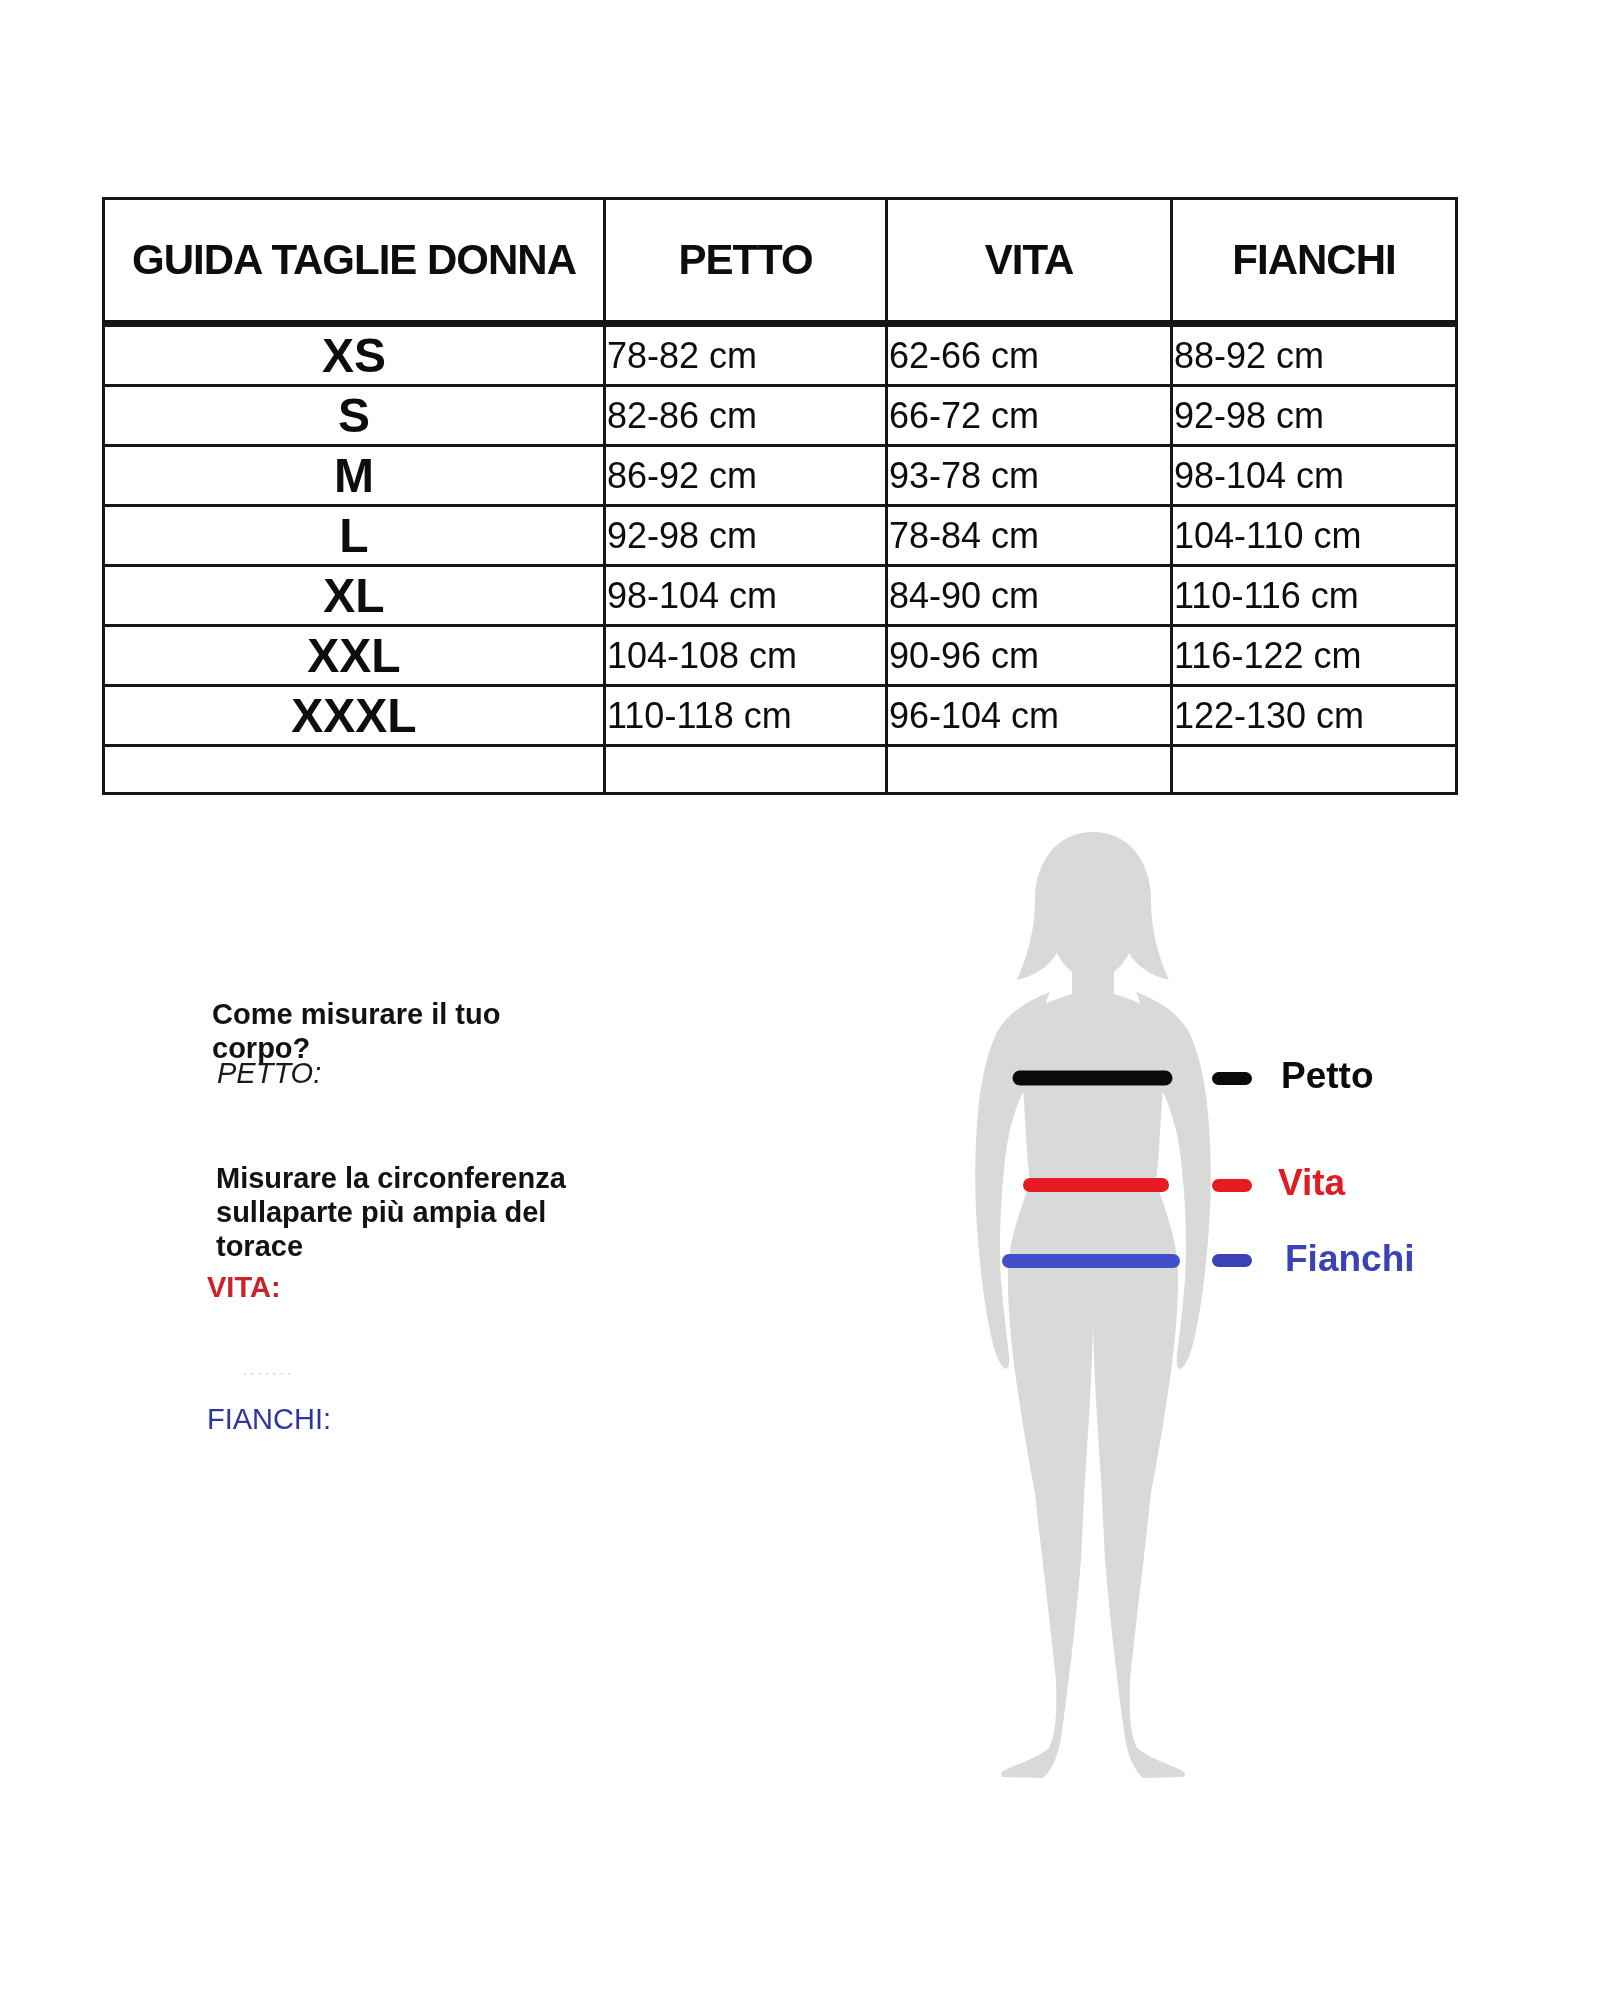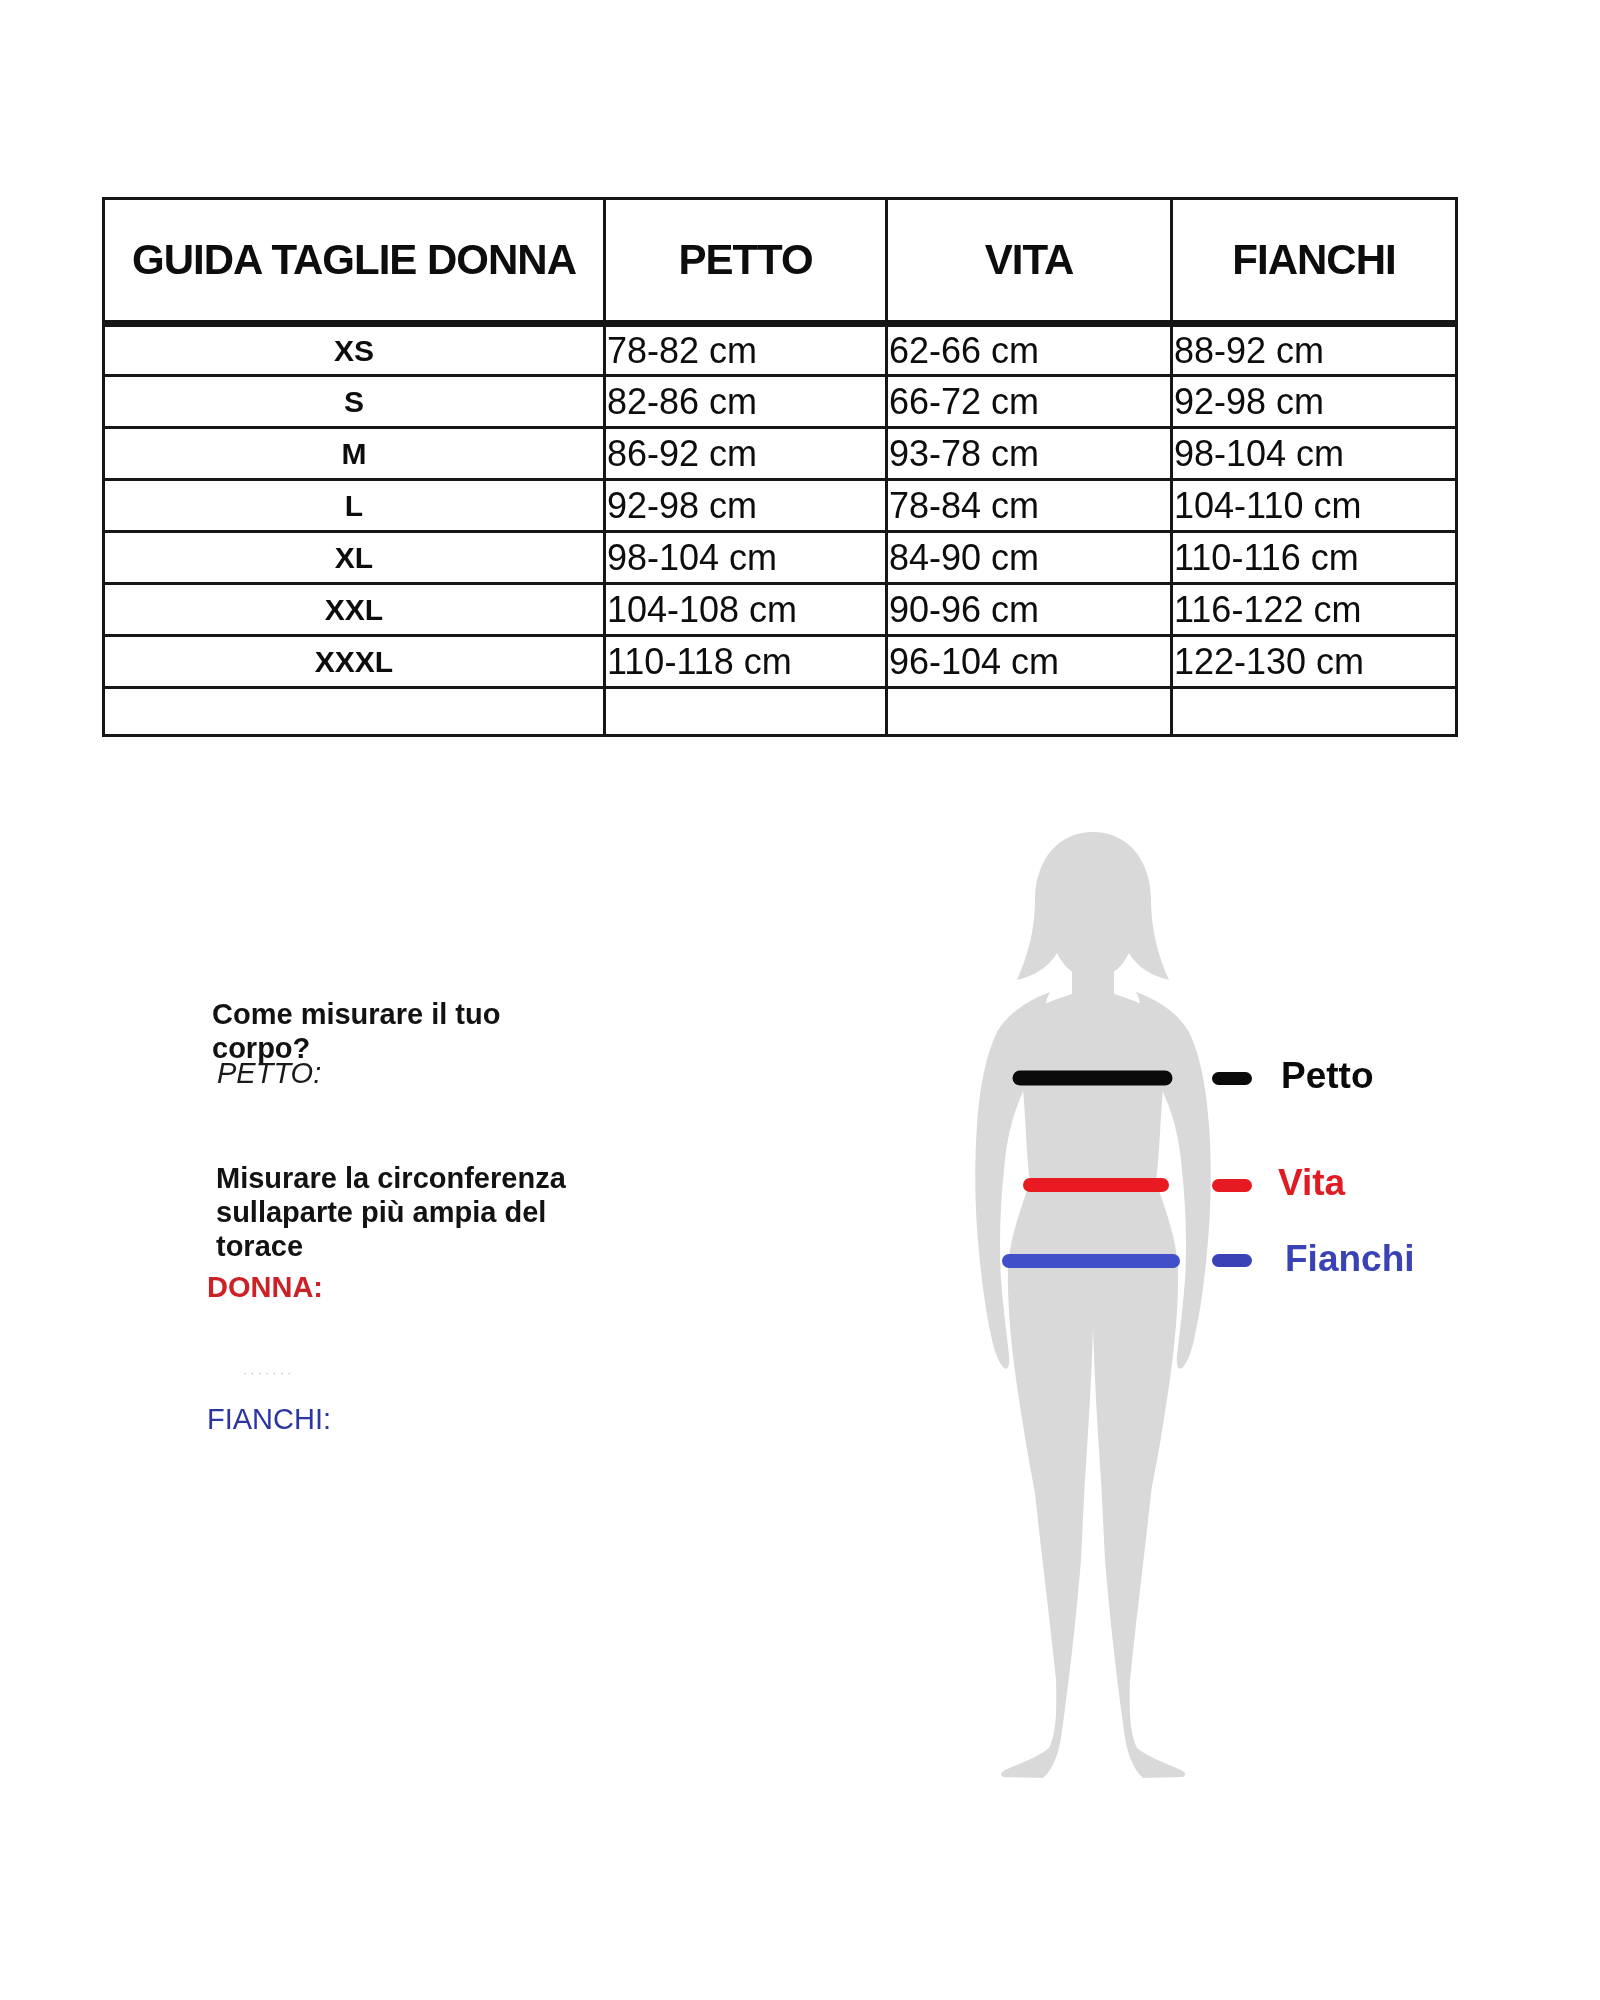--- a/index.html
+++ b/index.html
@@ -17,21 +17,21 @@
   .size-table th,.size-table td{
     border:3px solid #161616;overflow:hidden;white-space:nowrap;
     vertical-align:middle;
   }
   .size-table thead th{
     height:118px;font-size:42px;font-weight:bold;letter-spacing:-1px;
     text-align:center;border-bottom-width:7px;color:#0d0d0d;
   }
   .size-table tbody tr{height:52px;}
   .size-table tbody tr.empty-row{height:48px;}
-  .size-table td.size-label{font-size:30px;font-weight:bold;text-align:center;color:#0d0d0d;}
+  .size-table td.size-label{font-size:48px;font-weight:bold;text-align:center;color:#0d0d0d;}
   .size-table td.val{font-size:36px;font-weight:400;text-align:left;color:#0d0d0d;}
 
   
   .txt{position:absolute;font-size:29px;line-height:34px;}
   .heading{left:212px;top:997px;width:290px;font-weight:bold;color:#121212;}
   .lbl-petto{left:217px;top:1056px;font-weight:400;color:#1a1a1a;font-style:italic;}
   .txt-petto{left:216px;top:1161px;width:390px;font-weight:bold;color:#121212;}
   .lbl-vita{left:207px;top:1271px;font-weight:bold;color:#cb2127;line-height:33px;}
   .txt-vita{left:207px;top:1304px;width:420px;font-weight:bold;color:#cb2127;line-height:33px;}
   .dots{left:243px;top:1366px;font-size:13px;line-height:13px;color:#bdbdbd;letter-spacing:3px;}
@@ -117,21 +117,21 @@
         <td></td>
         <td></td>
         <td></td>
       </tr>
     </tbody>
   </table>
 
   <div class="txt heading">Come misurare il tuo corpo?</div>
   <div class="txt lbl-petto">PETTO:</div>
   <div class="txt txt-petto">Misurare la circonferenza sullaparte più ampia del torace</div>
-  <div class="txt lbl-vita">DONNA:</div>
+  <div class="txt lbl-vita">VITA:</div>
   <div class="txt dots">·······</div>
   <div class="txt lbl-fianchi">FIANCHI:</div>
 
   <svg class="figure-svg" width="340" height="980" viewBox="0 0 340 980" aria-hidden="true">
 
     <path fill="#d9d9d9" d="
       M163,12 C128,12 106,40 105,78 C105,100 102,126 87,160
       C104,156 119,147 127,133 C135,150 148,158 163,158
       C178,158 191,150 199,133 C207,147 222,156 239,160
       C224,126 221,100 221,78 C220,40 198,12 163,12 Z"></path>

